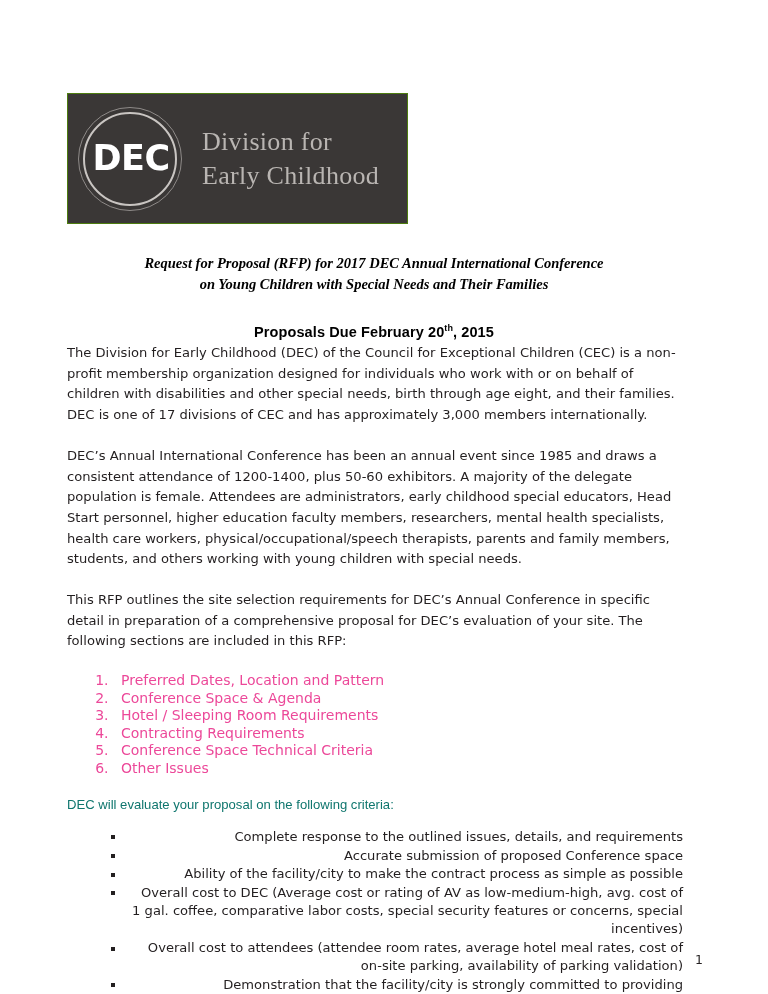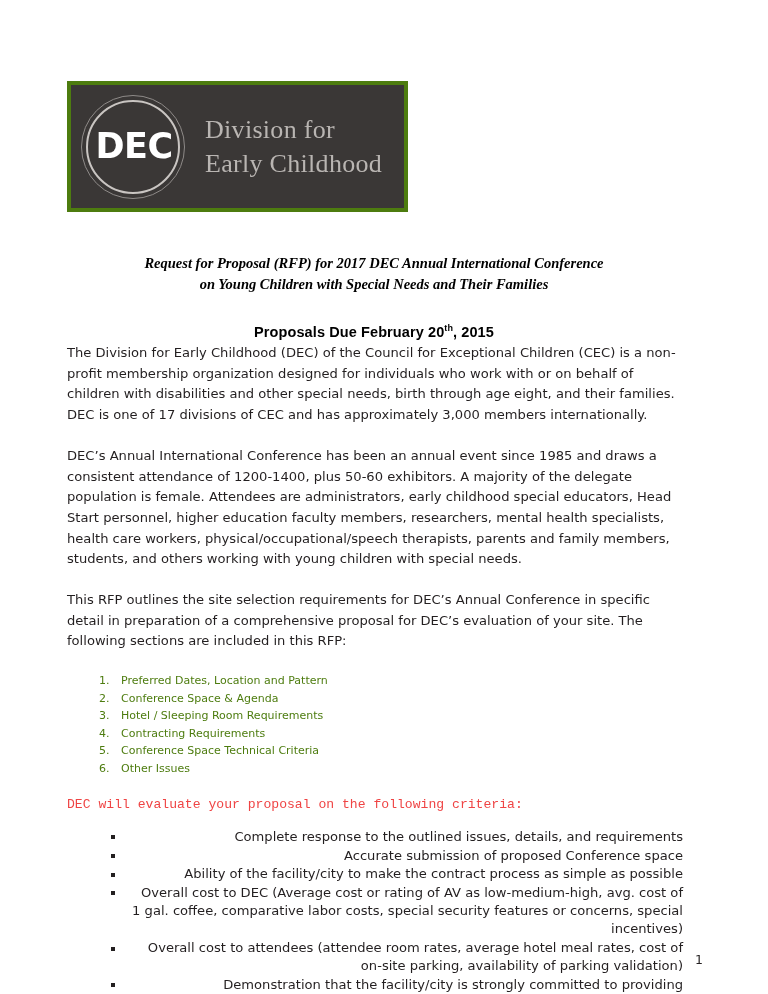--- a/index.html
+++ b/index.html
@@ -19,26 +19,26 @@
   .page {
     position: absolute;
     inset: 0;
     background: #ffffff;
   }
 
   
   .logo-wrap {
     position: absolute;
     left: 67px;
-    top: 81px;
+    top: 93px;
     width: 341px;
     height: 131px;
     background: #3a3736;
     box-sizing: border-box;
-    border: 4px solid #4d7c0f;
+    border: 1px solid #4d7c0f;
     display: flex;
     align-items: center;
   }
   .logo-mark {
     position: relative;
     width: 116px;
     height: 116px;
     margin-left: 4px;
     flex: 0 0 auto;
   }
@@ -138,35 +138,35 @@
     font-size: 13.1px;
     line-height: 20.7px;
     color: #231f20;
   }
   p.para:last-child { margin-bottom: 0; }
 
   ol.numbered {
     margin: 6px 0 6px 0;
     padding-left: 46px;
     font-family: "DejaVu Sans", sans-serif;
-    font-size: 11px;
+    font-size: 14px;
     line-height: 17.5px;
-    color: #4d7c0f;
+    color: #ec4899;
   }
   ol.numbered li {
     padding-left: 8px;
     margin: 0;
   }
 
   p.lead-in {
     margin: 18px 0 12px 0;
-    font-family: Liberation Mono, monospace;
+    font-family: Liberation Sans, sans-serif;
     font-size: 13.1px;
     line-height: 20.7px;
-    color: #ef4444;
+    color: #0f766e;
   }
 
   ul.bullets {
     margin: 0;
     padding-left: 44px;
     list-style: none;
     font-family: "DejaVu Sans", sans-serif;
     font-size: 13.1px;
     line-height: 18.2px;
     color: #231f20;

